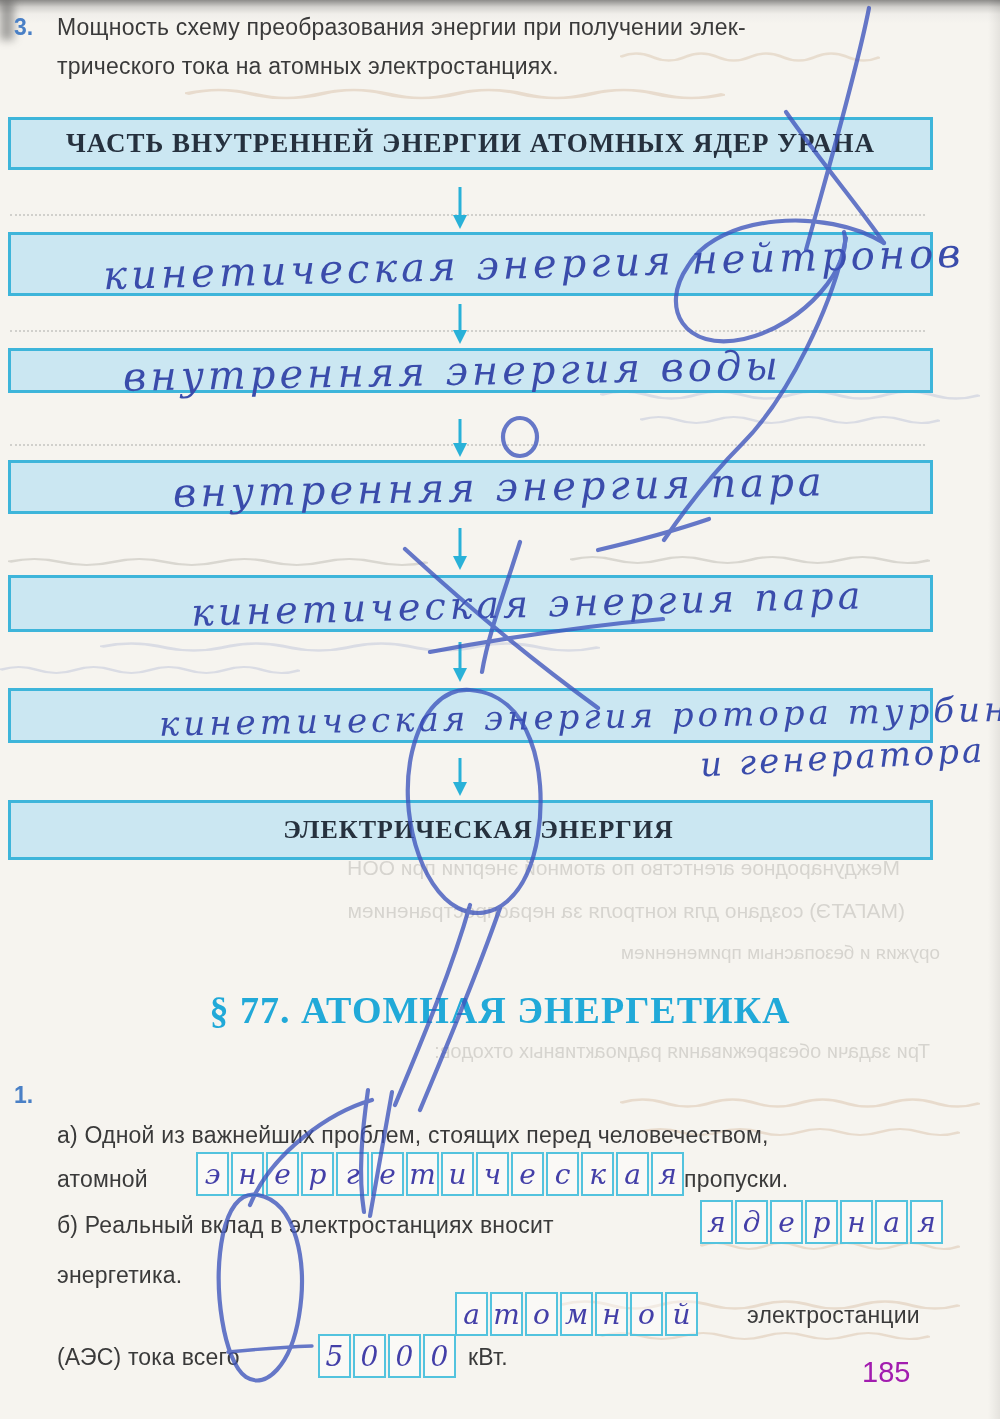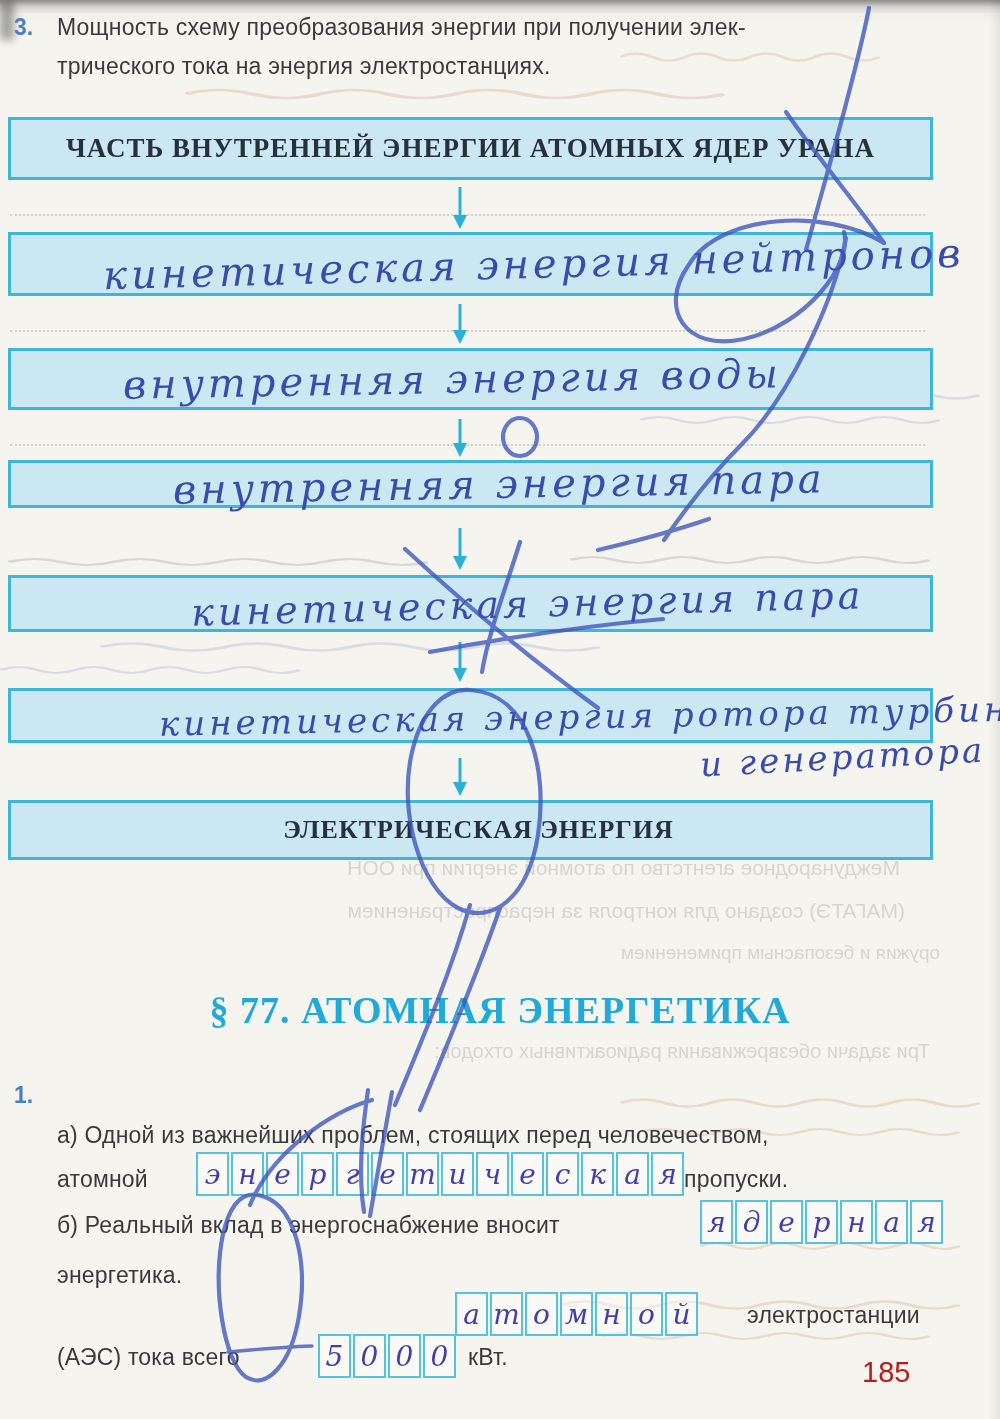--- a/index.html
+++ b/index.html
@@ -29,21 +29,21 @@
   
   .cellrow{position:absolute;display:flex;gap:2px;z-index:2;}
   .cell{width:29px;height:40px;border:2px solid #53c3de;background:rgba(255,255,255,.45);
         display:flex;align-items:center;justify-content:center;
         font-family:"DejaVu Serif",serif;font-style:italic;font-size:28px;color:#433fa8;}
   
   .bleed{position:absolute;transform:scaleX(-1);color:#8f8c86;opacity:.30;filter:blur(.7px);
          font-size:21px;white-space:nowrap;}
   .sq{position:absolute;opacity:.45;}
   .dotline{position:absolute;border-top:2px dotted rgba(140,140,140,.35);}
-  .pagenum{position:absolute;font-size:29px;color:#b91c1c;}
+  .pagenum{position:absolute;font-size:29px;color:#a21caf;}
   .graffiti{position:absolute;left:0;top:0;z-index:6;pointer-events:none;}
 </style>
 </head>
 <body>
 
 <div class="page">
 
   <svg width="0" height="0" style="position:absolute">
       <defs>
     <symbol id="wave" viewBox="0 0 96 12" preserveAspectRatio="none">
@@ -100,33 +100,33 @@
       <use href="#wave" width="330" height="12"></use>
     </svg>
 
   <div class="bleed" style="left:30px;top:856px;width:870px;">Международное агентство по атомной энергии при ООН</div>
   <div class="bleed" style="left:25px;top:899px;width:880px;">(МАГАТЭ) создано для контроля за нераспространением</div>
   <div class="bleed" style="left:560px;top:942px;width:380px;font-size:19px;">оружия и безопасным применением</div>
   <div class="bleed" style="left:290px;top:1040px;width:640px;font-size:20px;">Три задачи обезвреживания радиоактивных отходов:</div>
 
   <div class="marker" style="left:14px;top:14px;">3.</div>
   <div class="ptext" style="left:57px;top:14px;">Мощность схему преобразования энергии при получении элек-</div>
-  <div class="ptext" style="left:57px;top:53px;">трического тока на энергия электростанциях.</div>
-
-  <div class="fbox printed" style="top:117px;height:63px;">ЧАСТЬ ВНУТРЕННЕЙ ЭНЕРГИИ АТОМНЫХ ЯДЕР УРАНА</div>
+  <div class="ptext" style="left:57px;top:53px;">трического тока на атомных электростанциях.</div>
+
+  <div class="fbox printed" style="top:117px;height:53px;">ЧАСТЬ ВНУТРЕННЕЙ ЭНЕРГИИ АТОМНЫХ ЯДЕР УРАНА</div>
 
   <div class="fbox" style="top:232px;height:64px;justify-content:flex-start;">
     <span class="hw" style="font-size:40px;letter-spacing:4px;margin-left:92px;transform:rotate(-1.5deg);">кинетическая энергия нейтронов</span>
   </div>
 
-  <div class="fbox" style="top:348px;height:62px;justify-content:flex-start;">
+  <div class="fbox" style="top:348px;height:45px;justify-content:flex-start;">
     <span class="hw" style="font-size:40px;letter-spacing:4px;margin-left:112px;transform:rotate(-1deg);">внутренняя энергия воды</span>
   </div>
 
-  <div class="fbox" style="top:460px;height:48px;justify-content:flex-start;">
+  <div class="fbox" style="top:460px;height:54px;justify-content:flex-start;">
     <span class="hw" style="font-size:40px;letter-spacing:4px;margin-left:162px;transform:rotate(-1deg);">внутренняя энергия пара</span>
   </div>
 
   <div class="fbox" style="top:575px;height:57px;justify-content:flex-start;">
     <span class="hw" style="font-size:38px;letter-spacing:4px;margin-left:180px;transform:rotate(-1.5deg);">кинетическая энергия пара</span>
   </div>
 
   <div class="fbox" style="top:688px;height:55px;justify-content:flex-start;">
     <span class="hw" style="font-size:34px;letter-spacing:4px;margin-left:148px;transform:rotate(-1deg);">кинетическая энергия ротора турбины</span>
   </div>
@@ -176,21 +176,21 @@
       <span class="cell">и</span>
       <span class="cell">ч</span>
       <span class="cell">е</span>
       <span class="cell">с</span>
       <span class="cell">к</span>
       <span class="cell">а</span>
       <span class="cell">я</span>
     </div>
   <div class="ptext" style="left:684px;top:1166px;">пропуски.</div>
 
-  <div class="ptext" style="left:57px;top:1212px;">б) Реальный вклад в энергоснабжение вносит</div>
+  <div class="ptext" style="left:57px;top:1212px;">б) Реальный вклад в электростанциях вносит</div>
   <div class="cellrow" style="left:700px;top:1200px;">
       <span class="cell">я</span>
       <span class="cell">д</span>
       <span class="cell">е</span>
       <span class="cell">р</span>
       <span class="cell">н</span>
       <span class="cell">а</span>
       <span class="cell">я</span>
     </div>
   <div class="ptext" style="left:57px;top:1262px;">энергетика.</div>

